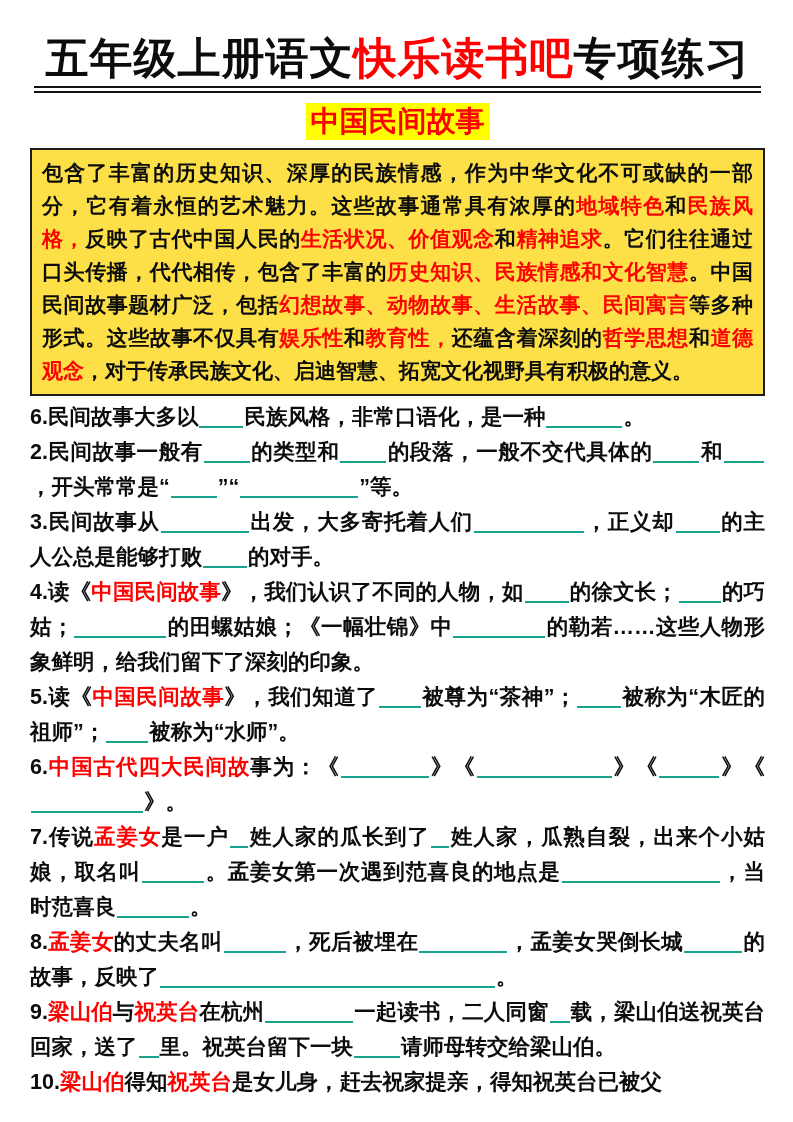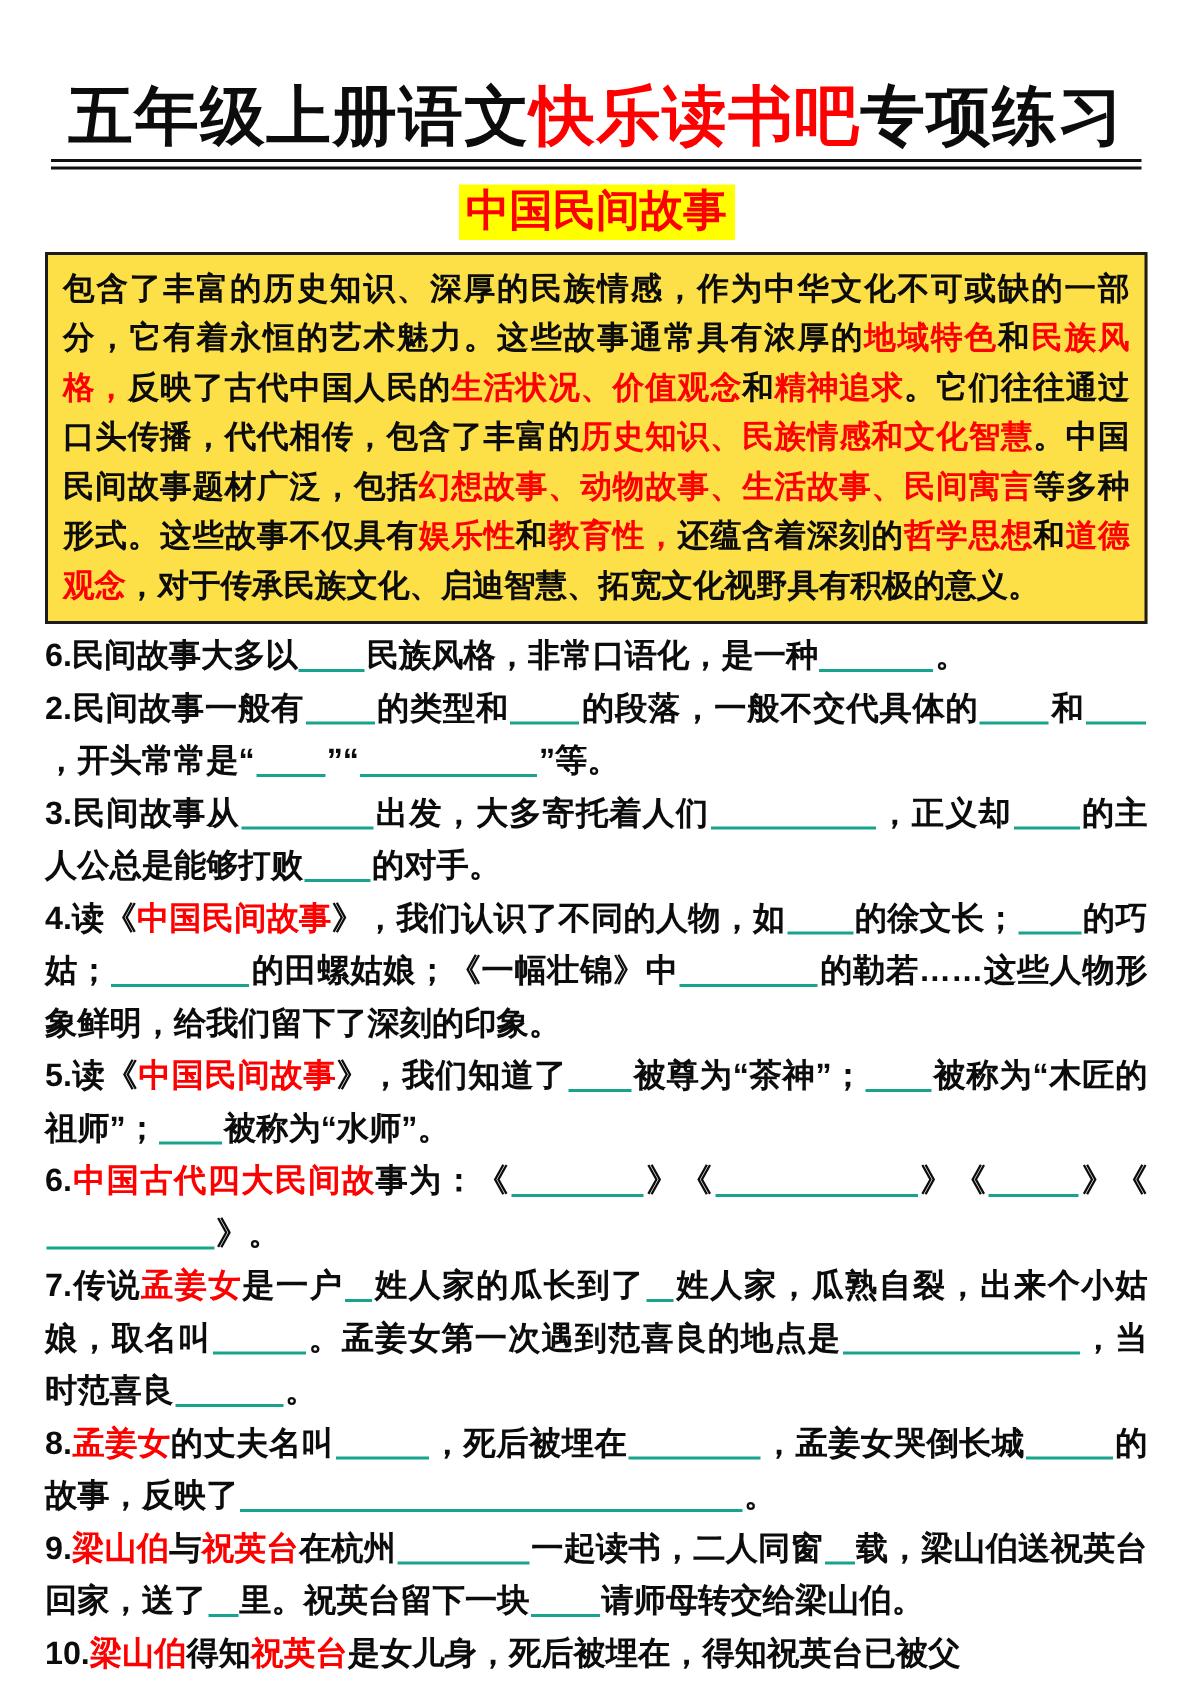--- a/index.html
+++ b/index.html
@@ -3,21 +3,21 @@
 <meta charset="utf-8">
 <style>
   html,body{margin:0;padding:0;background:#ffffff;}
   .page{
     width:793px;min-height:1122px;box-sizing:border-box;
     padding:34px 28px 10px 30px;background:#ffffff;
     font-family:"Liberation Sans","DejaVu Sans",sans-serif;
     color:#0c0c0c;overflow:hidden;
   }
   .title{
-    margin:20px 4px 10px 4px;
+    margin:0 4px 10px 4px;
     font-family:"Liberation Serif","DejaVu Serif",serif;
     font-size:43px;font-weight:bold;line-height:1.15;
     text-align:center;letter-spacing:1px;
     border-bottom:7px double #111111;
     padding-bottom:3px;white-space:nowrap;
   }
   .title .red{color:#fe0000;}
   .subtitle-row{text-align:center;margin:0 0 8px 0;}
   .subtitle{
     display:inline-block;background:#ffff00;color:#fe0000;
@@ -59,16 +59,16 @@
   <div class="questions" id="questions">
       <p class="question"><span>6.民间故事大多以</span><span class="blank" style="width: 44px; border-bottom-color: rgb(24, 163, 140);"></span><span>民族风格，非常口语化，是一种</span><span class="blank" style="width: 76px; border-bottom-color: rgb(24, 163, 140);"></span><span>。</span></p>
       <p class="question"><span>2.民间故事一般有</span><span class="blank" style="width: 46px; border-bottom-color: rgb(24, 163, 140);"></span><span>的类型和</span><span class="blank" style="width: 46px; border-bottom-color: rgb(24, 163, 140);"></span><span>的段落，一般不交代具体的</span><span class="blank" style="width: 46px; border-bottom-color: rgb(24, 163, 140);"></span><span>和</span><span class="blank" style="width: 40px; border-bottom-color: rgb(24, 163, 140);"></span><span>，开头常常是“</span><span class="blank" style="width: 46px; border-bottom-color: rgb(24, 163, 140);"></span><span>”“</span><span class="blank" style="width: 118px; border-bottom-color: rgb(24, 163, 140);"></span><span>”等。</span></p>
       <p class="question"><span>3.民间故事从</span><span class="blank" style="width: 88px; border-bottom-color: rgb(24, 163, 140);"></span><span>出发，大多寄托着人们</span><span class="blank" style="width: 110px; border-bottom-color: rgb(24, 163, 140);"></span><span>，正义却</span><span class="blank" style="width: 44px; border-bottom-color: rgb(24, 163, 140);"></span><span>的主人公总是能够打败</span><span class="blank" style="width: 44px; border-bottom-color: rgb(24, 163, 140);"></span><span>的对手。</span></p>
       <p class="question"><span>4.读《</span><span class="red" style="color: rgb(254, 0, 0);">中国民间故事</span><span>》，我们认识了不同的人物，如</span><span class="blank" style="width: 44px; border-bottom-color: rgb(24, 163, 140);"></span><span>的徐文长；</span><span class="blank" style="width: 42px; border-bottom-color: rgb(24, 163, 140);"></span><span>的巧姑；</span><span class="blank" style="width: 92px; border-bottom-color: rgb(24, 163, 140);"></span><span>的田螺姑娘；《一幅壮锦》中</span><span class="blank" style="width: 92px; border-bottom-color: rgb(24, 163, 140);"></span><span>的勒若……这些人物形象鲜明，给我们留下了深刻的印象。</span></p>
       <p class="question"><span>5.读《</span><span class="red" style="color: rgb(254, 0, 0);">中国民间故事</span><span>》，我们知道了</span><span class="blank" style="width: 42px; border-bottom-color: rgb(24, 163, 140);"></span><span>被尊为“茶神”；</span><span class="blank" style="width: 44px; border-bottom-color: rgb(24, 163, 140);"></span><span>被称为“木匠的祖师”；</span><span class="blank" style="width: 42px; border-bottom-color: rgb(24, 163, 140);"></span><span>被称为“水师”。</span></p>
       <p class="question"><span>6.</span><span class="red" style="color: rgb(254, 0, 0);">中国古代四大民间故</span><span>事为：《</span><span class="blank" style="width: 88px; border-bottom-color: rgb(24, 163, 140);"></span><span>》《</span><span class="blank" style="width: 135px; border-bottom-color: rgb(24, 163, 140);"></span><span>》《</span><span class="blank" style="width: 60px; border-bottom-color: rgb(24, 163, 140);"></span><span>》《</span><span class="blank" style="width: 112px; border-bottom-color: rgb(24, 163, 140);"></span><span>》。</span></p>
       <p class="question"><span>7.传说</span><span class="red" style="color: rgb(254, 0, 0);">孟姜女</span><span>是一户</span><span class="blank" style="width: 18px; border-bottom-color: rgb(24, 163, 140);"></span><span>姓人家的瓜长到了</span><span class="blank" style="width: 18px; border-bottom-color: rgb(24, 163, 140);"></span><span>姓人家，瓜熟自裂，出来个小姑娘，取名叫</span><span class="blank" style="width: 62px; border-bottom-color: rgb(24, 163, 140);"></span><span>。孟姜女第一次遇到范喜良的地点是</span><span class="blank" style="width: 158px; border-bottom-color: rgb(24, 163, 140);"></span><span>，当时范喜良</span><span class="blank" style="width: 72px; border-bottom-color: rgb(24, 163, 140);"></span><span>。</span></p>
       <p class="question"><span>8.</span><span class="red" style="color: rgb(254, 0, 0);">孟姜女</span><span>的丈夫名叫</span><span class="blank" style="width: 62px; border-bottom-color: rgb(24, 163, 140);"></span><span>，死后被埋在</span><span class="blank" style="width: 88px; border-bottom-color: rgb(24, 163, 140);"></span><span>，孟姜女哭倒长城</span><span class="blank" style="width: 58px; border-bottom-color: rgb(24, 163, 140);"></span><span>的故事，反映了</span><span class="blank" style="width: 335px; border-bottom-color: rgb(24, 163, 140);"></span><span>。</span></p>
       <p class="question"><span>9.</span><span class="red" style="color: rgb(254, 0, 0);">梁山伯</span><span>与</span><span class="red" style="color: rgb(254, 0, 0);">祝英台</span><span>在杭州</span><span class="blank" style="width: 88px; border-bottom-color: rgb(24, 163, 140);"></span><span>一起读书，二人同窗</span><span class="blank" style="width: 20px; border-bottom-color: rgb(24, 163, 140);"></span><span>载，梁山伯送祝英台回家，送了</span><span class="blank" style="width: 20px; border-bottom-color: rgb(24, 163, 140);"></span><span>里。祝英台留下一块</span><span class="blank" style="width: 46px; border-bottom-color: rgb(24, 163, 140);"></span><span>请师母转交给梁山伯。</span></p>
-      <p class="question"><span>10.</span><span class="red" style="color: rgb(254, 0, 0);">梁山伯</span><span>得知</span><span class="red" style="color: rgb(254, 0, 0);">祝英台</span><span>是女儿身，死后被埋在，得知祝英台已被父</span></p>
+      <p class="question"><span>10.</span><span class="red" style="color: rgb(254, 0, 0);">梁山伯</span><span>得知</span><span class="red" style="color: rgb(254, 0, 0);">祝英台</span><span>是女儿身，赶去祝家提亲，得知祝英台已被父</span></p>
     </div>
 
 </div>
 
 </body></html>

